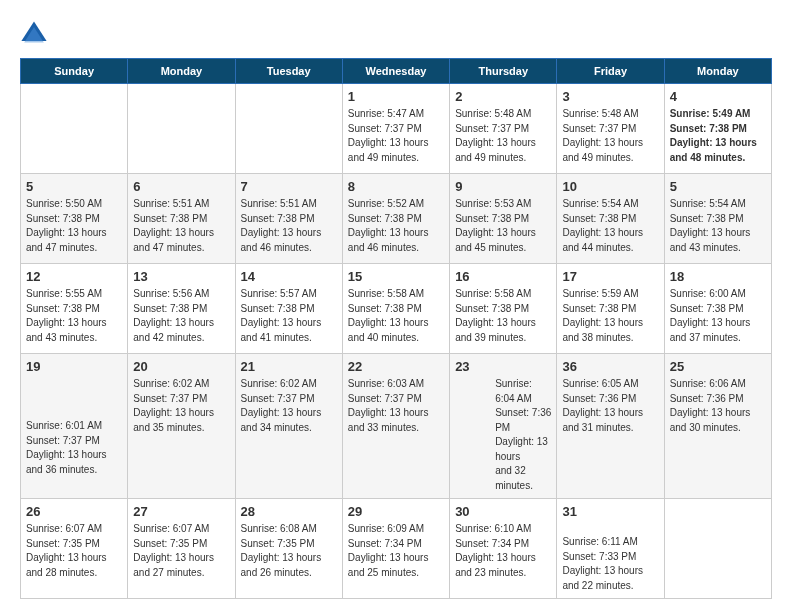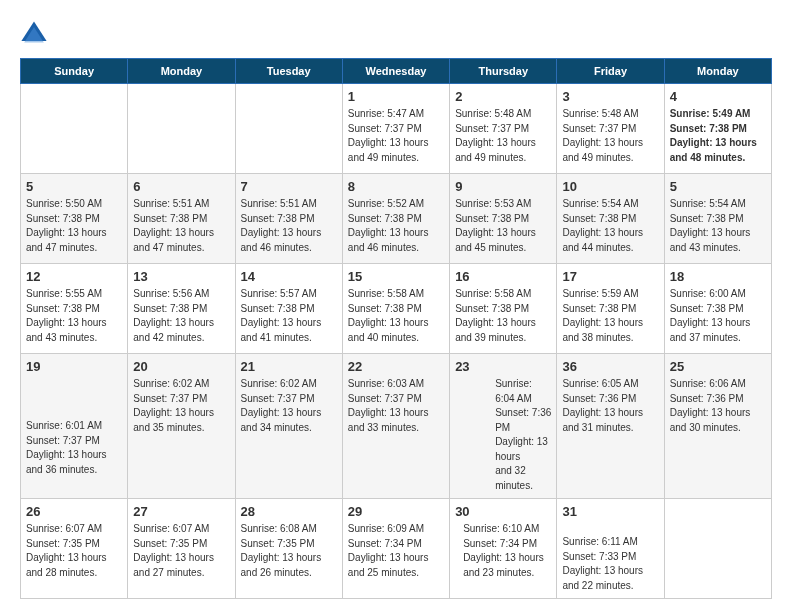--- a/index.html
+++ b/index.html
@@ -339,21 +339,21 @@
         </td>
         <td>
           <div class="day-num">29</div>
           <div class="day-info" style="white-space: pre-line;">Sunrise: 6:09 AM
 Sunset: 7:34 PM
 Daylight: 13 hours
 and 25 minutes.</div>
         </td>
         <td>
           <div class="day-num">30</div>
-          <div class="day-info" style="white-space: pre-line; margin-left: 8px;">Sunrise: 6:10 AM
+          <div class="day-info" style="white-space: pre-line;">Sunrise: 6:10 AM
 Sunset: 7:34 PM
 Daylight: 13 hours
 and 23 minutes.</div>
         </td>
         <td>
           <div class="day-num">31</div>
           <div class="day-info" style="white-space: pre-line; margin-top: 16px;">Sunrise: 6:11 AM
 Sunset: 7:33 PM
 Daylight: 13 hours
 and 22 minutes.</div>

